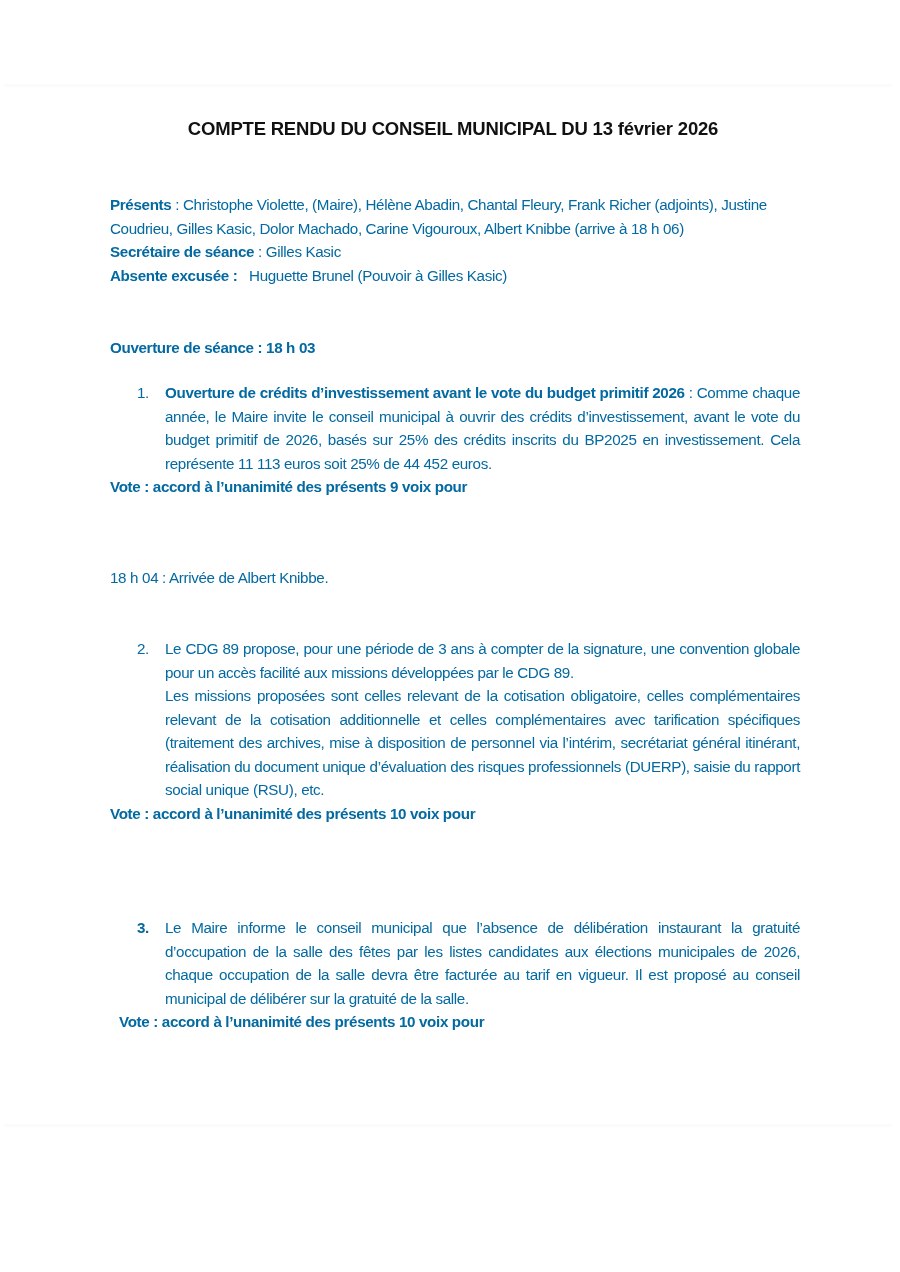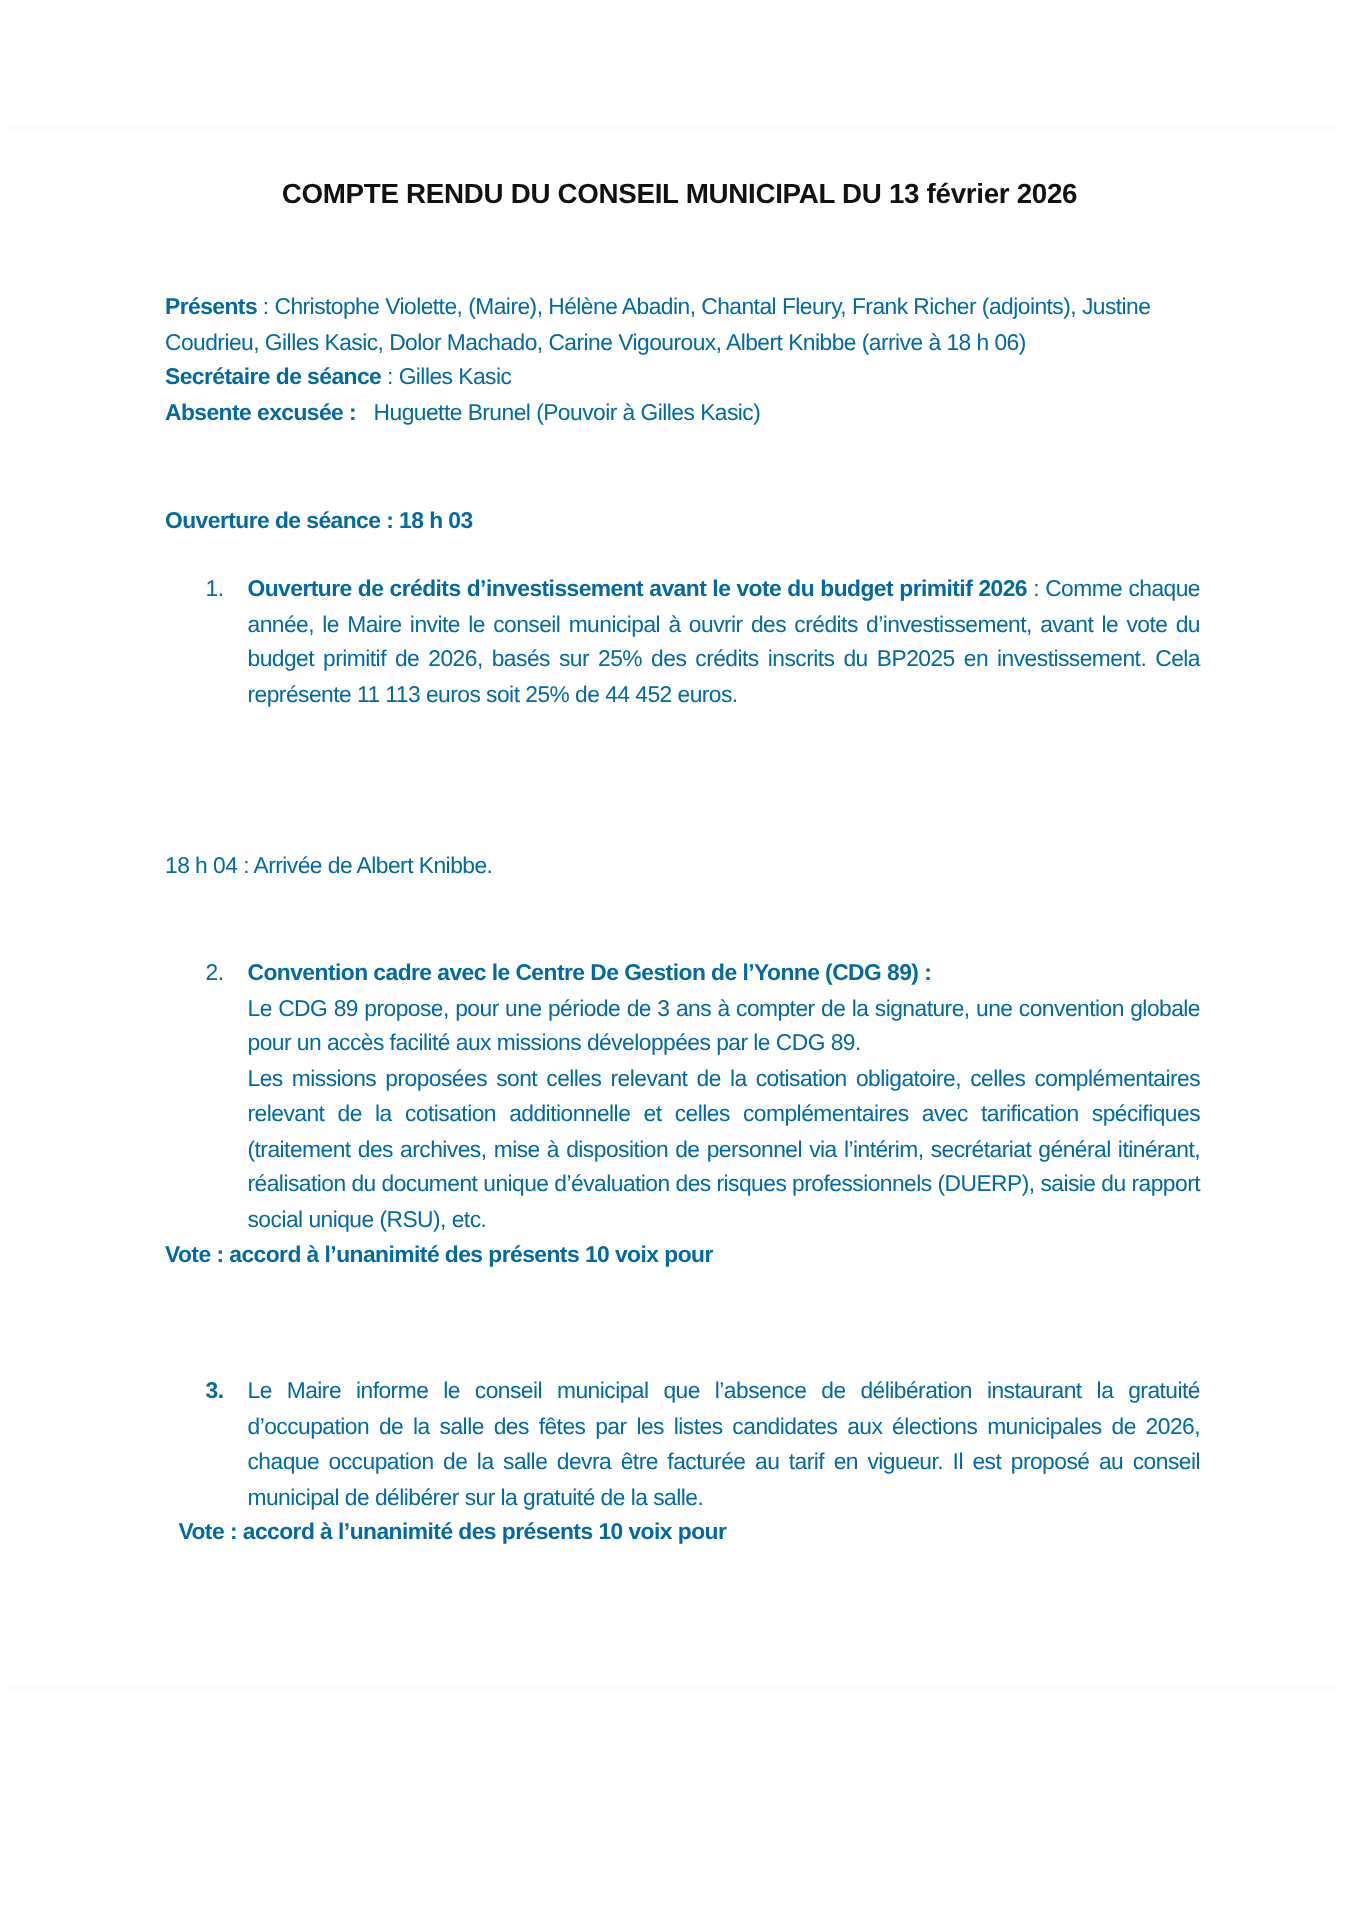--- a/index.html
+++ b/index.html
@@ -108,31 +108,31 @@
     <p class="b">Ouverture de séance : 18 h 03</p>
   </div>
 
   <div class="item body-text" style="top:369px;">
     <div class="item-row">
       <div class="item-num"><span>1.</span></div>
       <div class="item-content">
         <p><span class="b">Ouverture de crédits d’investissement avant le vote du budget primitif 2026</span><span> : </span><span>Comme chaque année, le Maire invite le conseil municipal à ouvrir des crédits d’investissement, avant le vote du budget primitif de 2026, basés sur 25% des crédits inscrits du BP2025 en investissement. Cela représente 11 113 euros soit 25% de 44 452 euros.</span></p>
       </div>
     </div>
+    <p class="vote">Vote : accord à l’unanimité des présents 9 voix pour</p>
   </div>
 
   <div class="block body-text" style="top:554px;">
     <p>18 h 04 : Arrivée de Albert Knibbe.</p>
   </div>
 
   <div class="item body-text" style="top:625px;">
     <div class="item-row">
       <div class="item-num"><span>2.</span></div>
       <div class="item-content">
-        <p class="b">Convention cadre avec le Centre De Gestion de l’Yonne (CDG 89) :</p>
         <p>Le CDG 89 propose, pour une période de 3 ans à compter de la signature, une convention globale pour un accès facilité aux missions développées par le CDG 89.</p>
         <p>Les missions proposées sont celles relevant de la cotisation obligatoire, celles complémentaires relevant de la cotisation additionnelle et celles complémentaires avec tarification spécifiques (traitement des archives, mise à disposition de personnel via l’intérim, secrétariat général itinérant, réalisation du document unique d’évaluation des risques professionnels (DUERP), saisie du rapport social unique (RSU), etc.</p>
       </div>
     </div>
     <p class="vote">Vote : accord à l’unanimité des présents 10 voix pour</p>
   </div>
 
   <div class="item body-text" style="top:904px;">
     <div class="item-row">
       <div class="item-num"><span class="b">3.</span></div>

